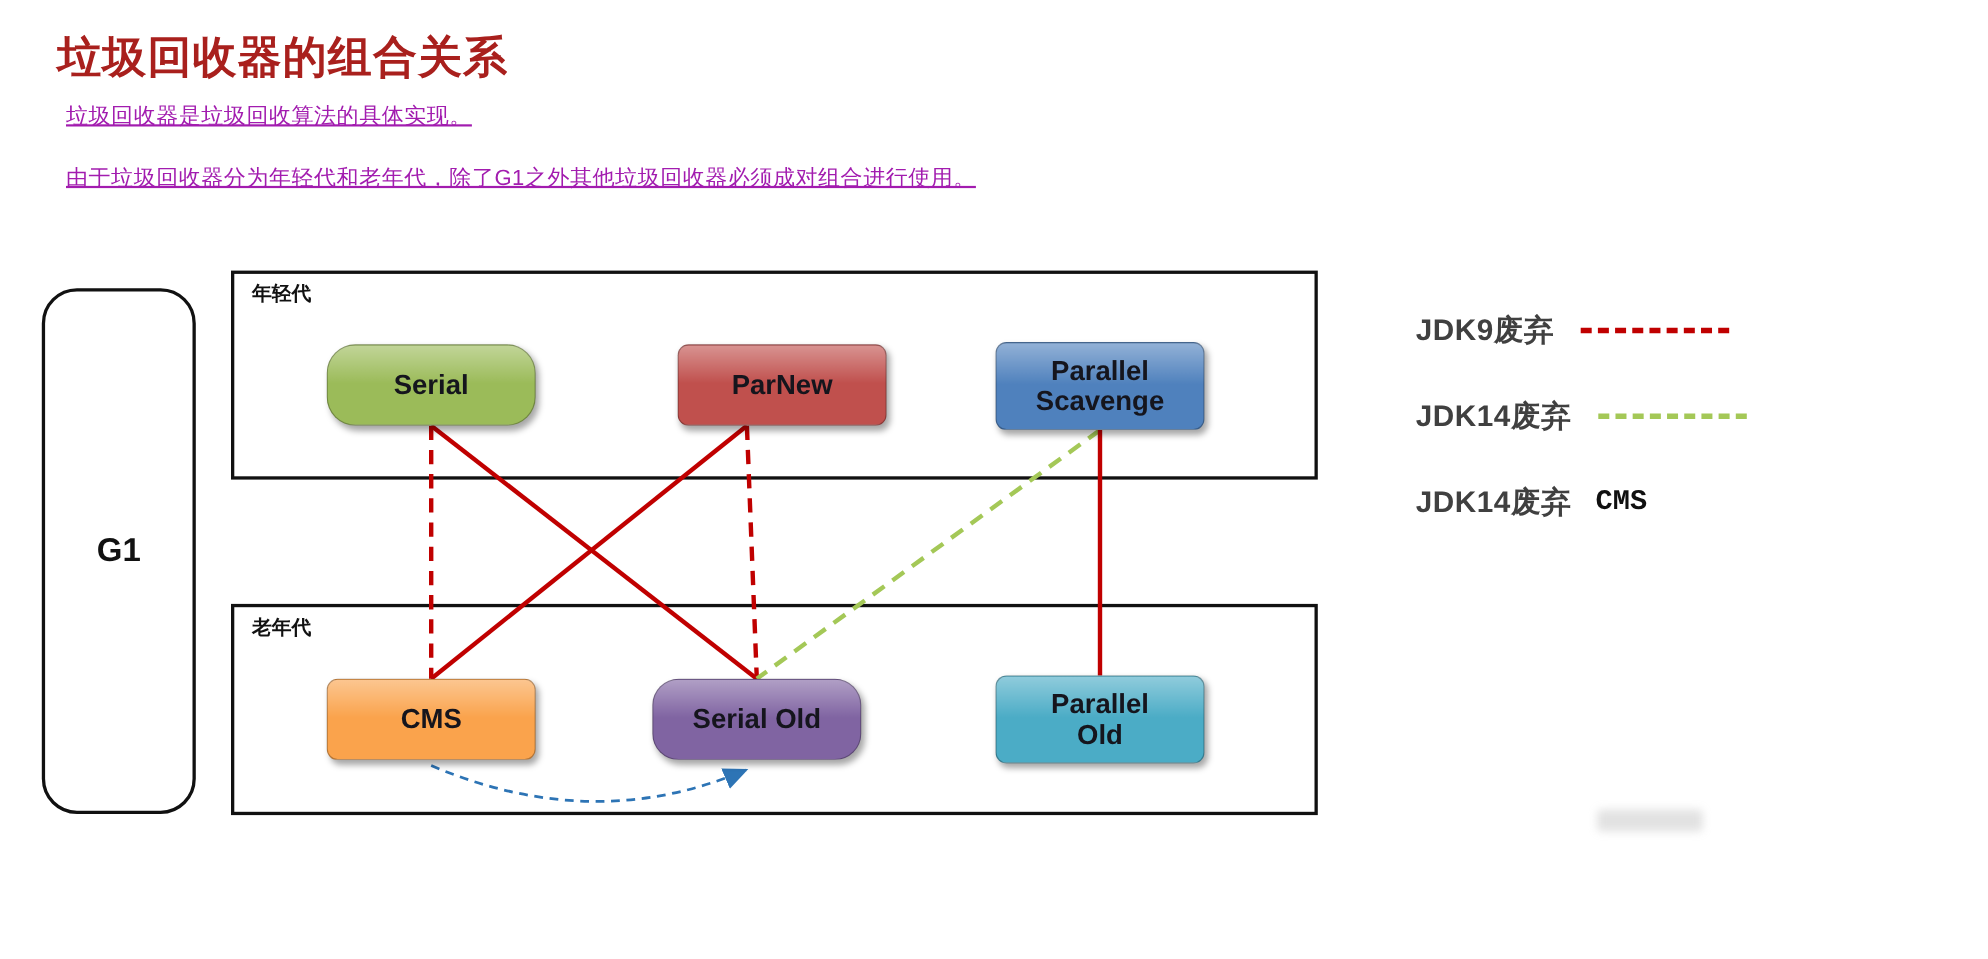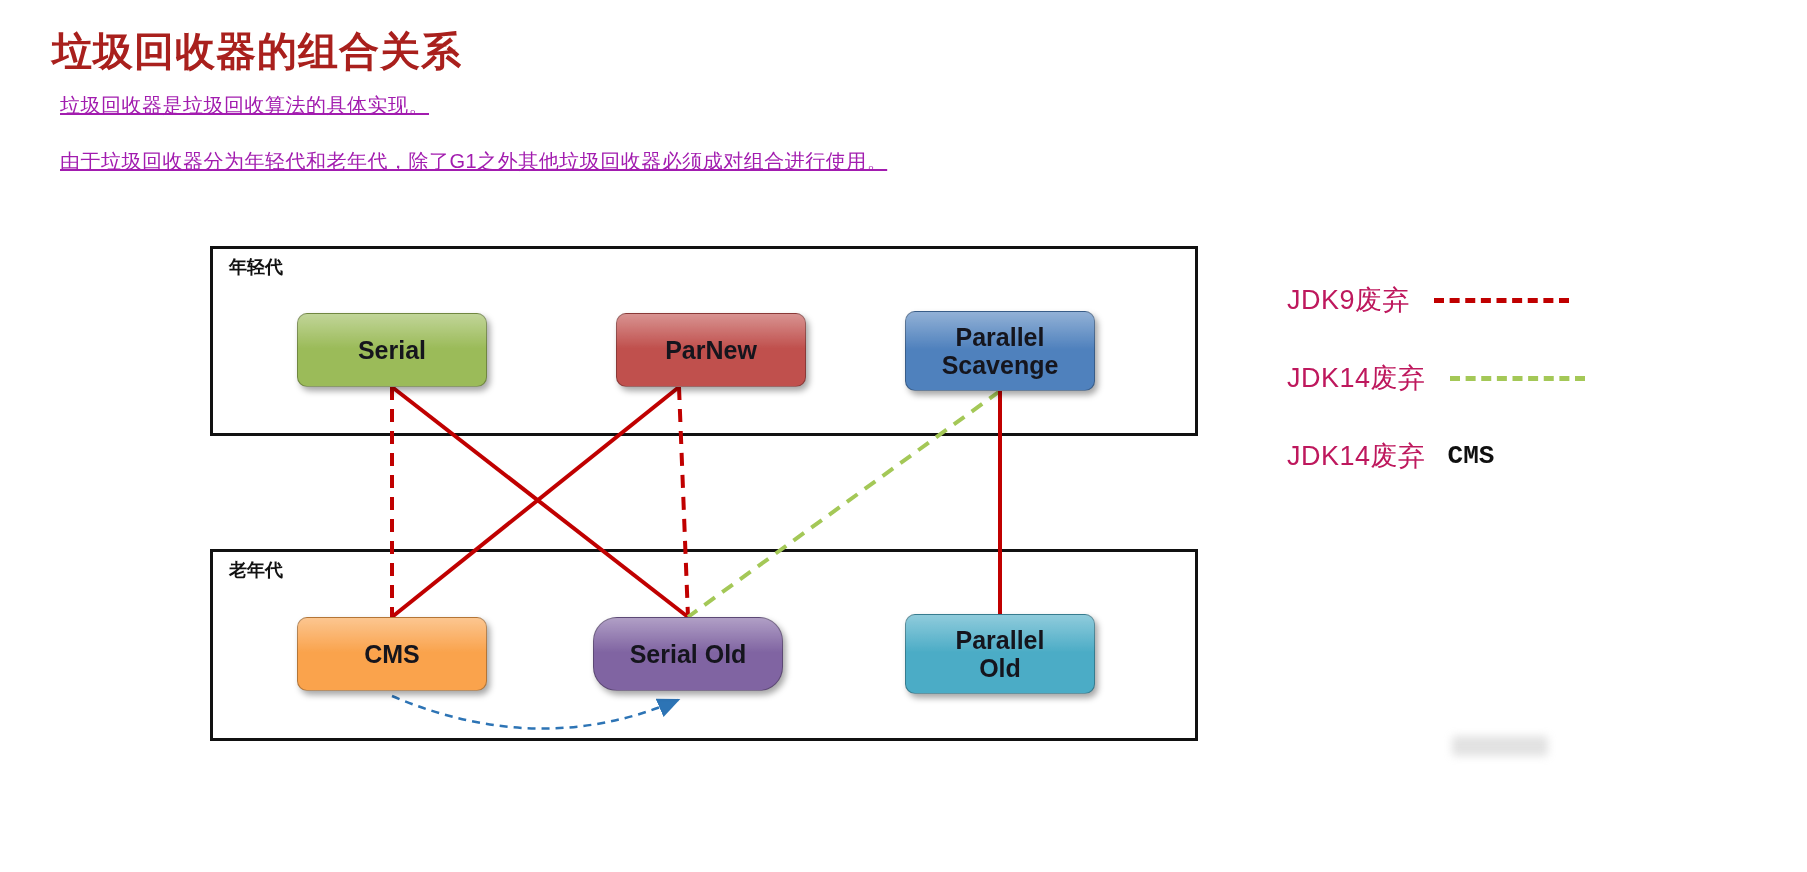--- a/index.html
+++ b/index.html
@@ -40,21 +40,21 @@
   .node-serial        { left:297px; top:313px; }
   .node-parnew        { left:616px; top:313px; }
   .node-ps            { left:905px; top:311px; height:80px; }
   .node-cms           { left:297px; top:617px; }
   .node-serial-old    { left:593px; top:617px;border-radius:24px; }
   .node-parallel-old  { left:905px; top:614px; height:80px; }
 
   
   .legend { position:absolute; left:1287px; top:283px; z-index:1; }
   .legend-item { display:flex; align-items:center; height:34px; margin-bottom:44px; }
-  .legend-label { font-size:27px; font-weight:normal; color:#be185d; letter-spacing:0.5px; }
+  .legend-label { font-size:27px; font-weight:bold; color:#404040; letter-spacing:0.5px; }
   .legend-suffix { font-size:26px; font-weight:bold; color:#101010; margin-left:22px;
                    font-family:"Liberation Mono","DejaVu Sans Mono",monospace; }
   .legend-line { width:135px; height:0; border-top:5px dashed #c00000; margin-left:24px; }
 
   .watermark { position:absolute; left:1452px; top:736px; width:96px; height:20px;
                background:rgba(150,150,150,.28); filter:blur(4px); border-radius:4px; z-index:0; }
 </style>
 </head>
 <body>
 
@@ -75,30 +75,33 @@
       </defs>
     <line x1="392" y1="387" x2="392" y2="617" stroke="#c00000" stroke-width="4" stroke-dasharray="13 9"></line>
         <line x1="392" y1="387" x2="688" y2="617" stroke="#c00000" stroke-width="4"></line>
         <line x1="679" y1="387" x2="392" y2="617" stroke="#c00000" stroke-width="4"></line>
         <line x1="679" y1="387" x2="688" y2="617" stroke="#c00000" stroke-width="4" stroke-dasharray="13 9"></line>
         <line x1="1000" y1="391" x2="688" y2="617" stroke="#a4c857" stroke-width="4" stroke-dasharray="13 9"></line>
         <line x1="1000" y1="391" x2="1000" y2="614" stroke="#c00000" stroke-width="4"></line>
         <path d="M 392 696 Q 540 759, 678 700" fill="none" marker-end="url(#arrowhead)" stroke="#2d74b5" stroke-width="2.5" stroke-dasharray="8 6"></path>
       </svg>
 
+    <div class="g1-box">
+      <span class="g1-label">G1</span>
+    </div>
 
     <div class="gen-box gen-box-young">
       <span class="gen-label">年轻代</span>
     </div>
 
     <div class="gen-box gen-box-old">
       <span class="gen-label">老年代</span>
     </div>
 
-    <div class="node node-serial" style="background-color: rgb(155, 187, 89);">Serial</div>
+    <div class="node node-serial" style="background-color: rgb(155, 187, 89); border-radius: 26px;">Serial</div>
 
     <div class="node node-parnew" style="background-color: rgb(192, 80, 77);">ParNew</div>
 
     <div class="node node-ps" style="background-color: rgb(79, 129, 189);">Parallel
 Scavenge</div>
 
     <div class="node node-cms" style="background-color: rgb(250, 163, 76);">CMS</div>
 
     <div class="node node-serial-old" style="background-color: rgb(128, 100, 162);">Serial Old</div>
 

